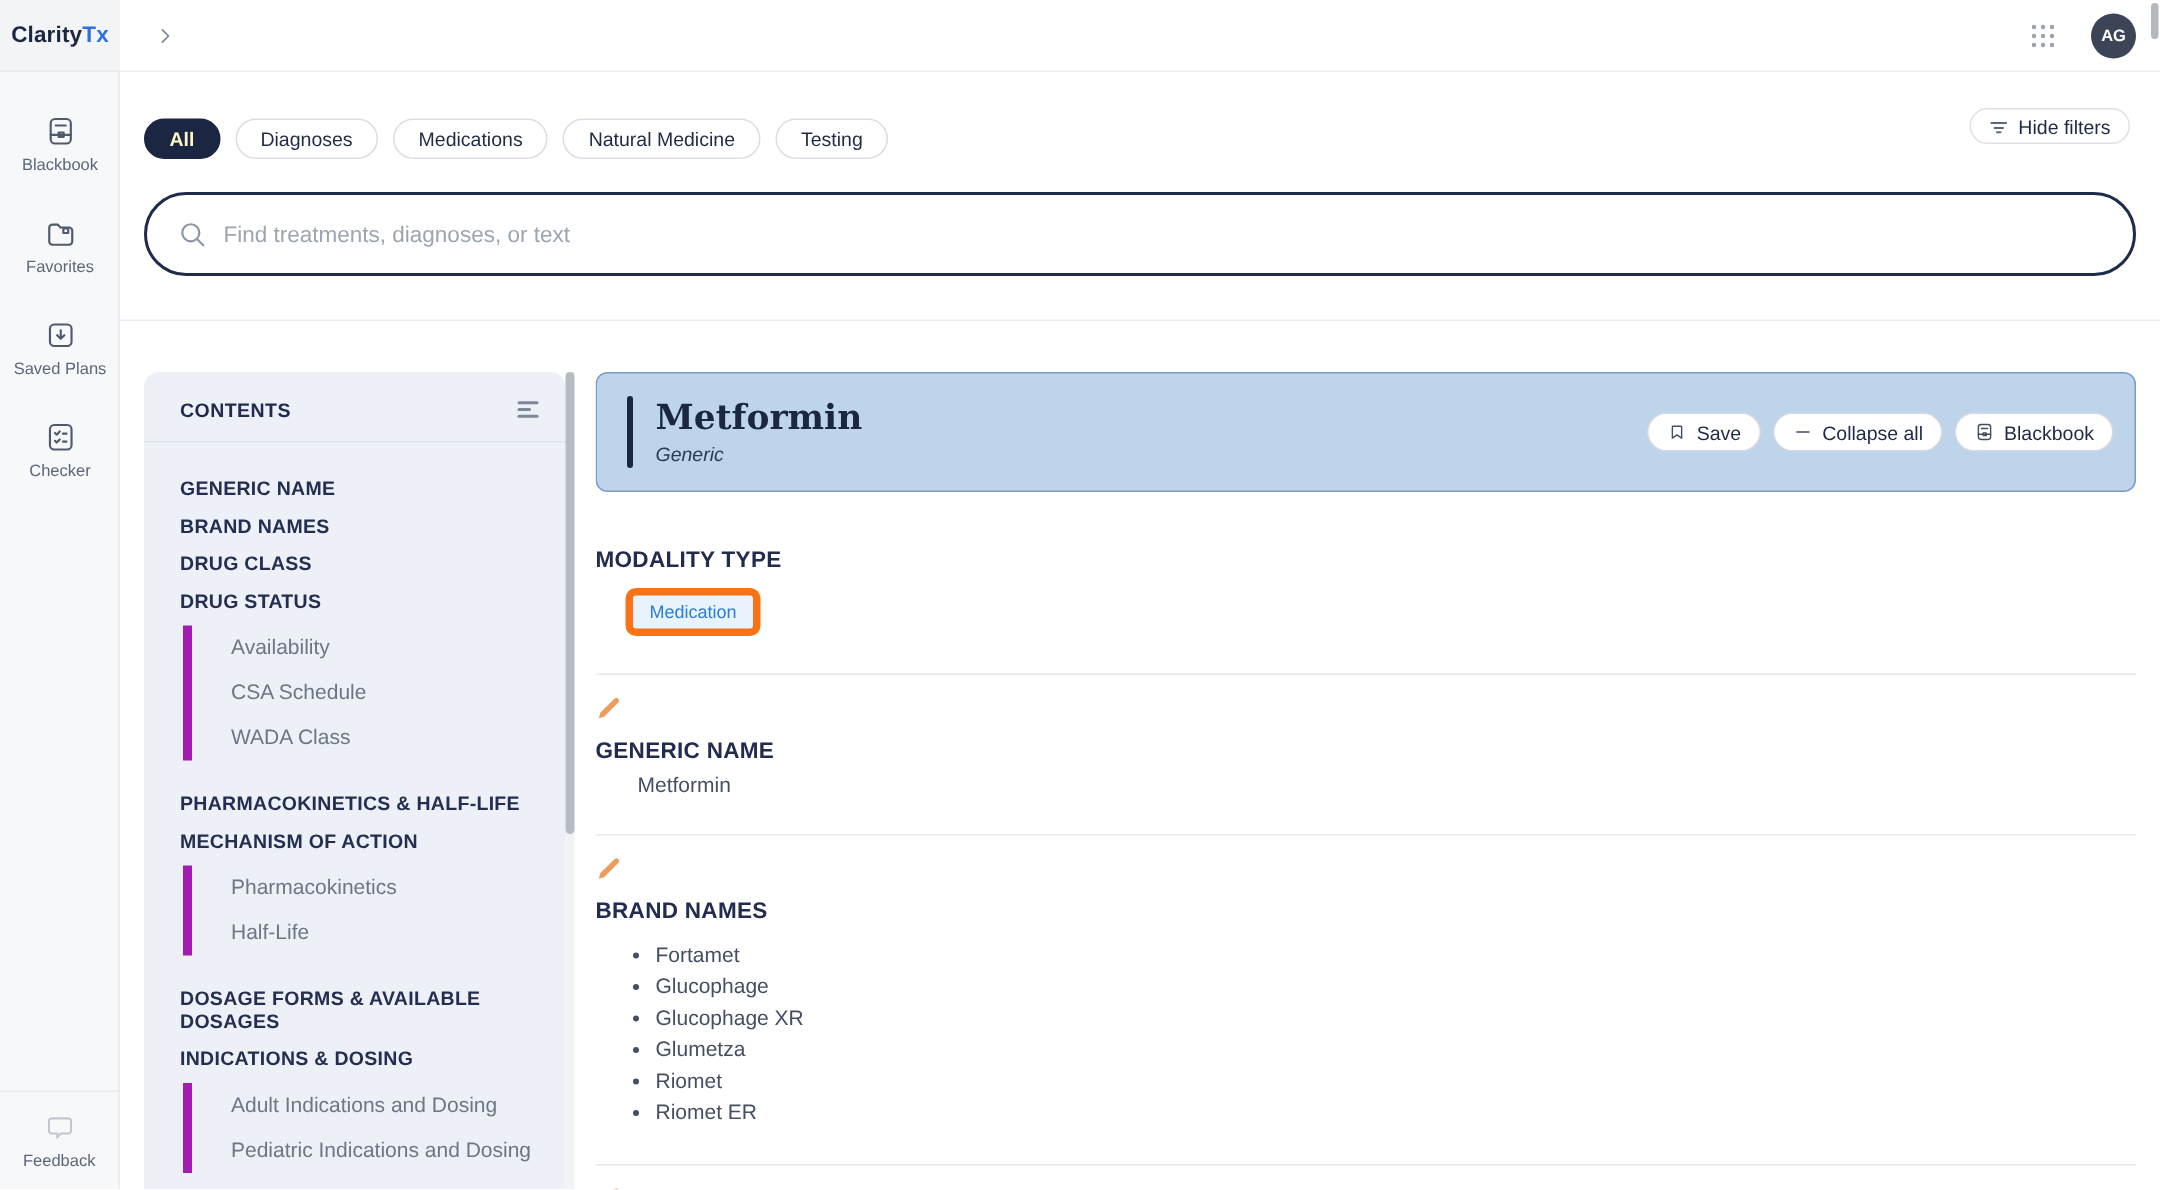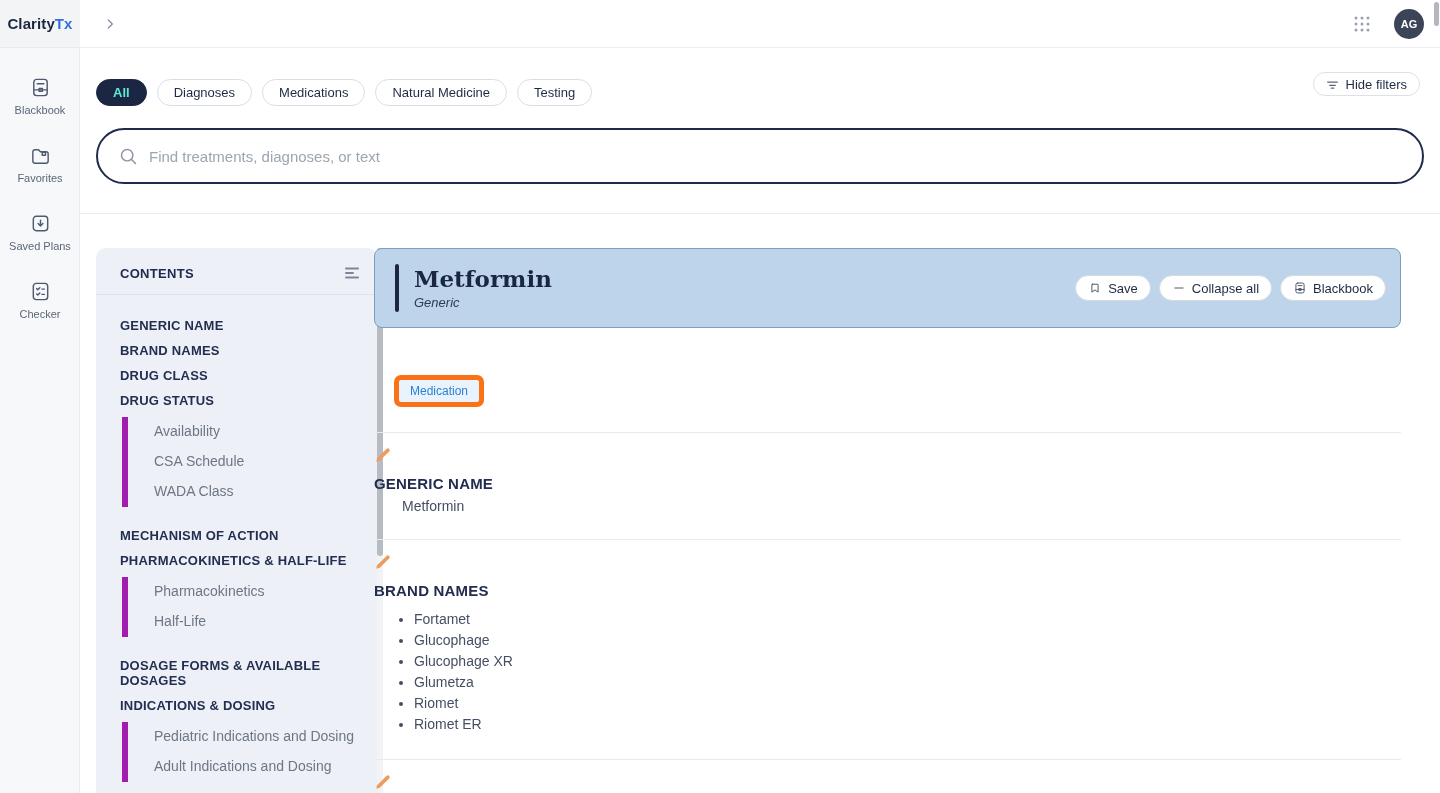--- a/index.html
+++ b/index.html
@@ -22,21 +22,21 @@
   
   .topbar { position:absolute; left:80px; top:0; width:1360px; height:48px; background:#fff; border-bottom:1px solid #edeef1; }
   .collapse-chevron { position:absolute; left:18px; top:12px; width:24px; height:24px; display:flex; align-items:center; justify-content:center; cursor:pointer; }
   .collapse-chevron svg { width:14px; height:14px; stroke:#7c8699; fill:none; stroke-width:2; stroke-linecap:round; stroke-linejoin:round; }
   .grid-icon { position:absolute; right:68px; top:14px; width:20px; height:20px; cursor:pointer; }
   .avatar { position:absolute; right:16px; top:9px; width:30px; height:30px; border-radius:50%; background:#3c4458; color:#fff; font-size:11px; font-weight:700; display:flex; align-items:center; justify-content:center; cursor:pointer; }
 
   
   .filter-row { position:absolute; left:96px; top:79px; display:flex; gap:10px; }
   .pill { height:27px; display:inline-flex; align-items:center; padding:0 16px; border-radius:14px; font-size:13px; background:#fff; border:1px solid #d9dee4; color:#1f2a44; cursor:pointer; }
-  .pill.active { background:#1b2742; border-color:#1b2742; color:#5eead4; font-weight:700; }
+  .pill.active { background:#1b2742; border-color:#1b2742; color:#fef9c3; font-weight:700; }
   .hide-filters { position:absolute; right:20px; top:72px; height:24px; display:inline-flex; align-items:center; gap:7px; padding:0 12px; border-radius:12px; background:#fff; border:1px solid #dde1e7; font-size:13px; color:#1e2a45; cursor:pointer; }
   .hide-filters svg { width:13px; height:13px; stroke:#5c6679; stroke-width:1.6; stroke-linecap:round; }
 
   
   .search-bar { position:absolute; left:96px; top:128px; width:1328px; height:56px; border:2px solid #1e2b4a; border-radius:28px; background:#fff; display:flex; align-items:center; padding:0 20px; }
   .search-bar svg { width:21px; height:21px; stroke:#8d96a3; fill:none; stroke-width:1.7; stroke-linecap:round; flex:0 0 auto; }
   .search-bar input { flex:1; border:none; outline:none; font-size:15px; color:#1f2937; margin-left:10px; font-family:"Liberation Sans", sans-serif; background:transparent; }
   .search-bar input::placeholder { color:#9ca5b0; }
   .section-divider { position:absolute; left:80px; top:213px; width:1360px; height:1px; background:#e9ebee; }
 
@@ -47,21 +47,21 @@
   .toc-icon { width:18px; height:18px; cursor:pointer; }
   .toc-icon line { stroke:#7d8797; stroke-width:2; stroke-linecap:round; }
   .toc { padding:18px 10px 0 24px; }
   .toc-item { display:block; font-size:13px; font-weight:700; color:#232e50; padding:5px 0; cursor:pointer; letter-spacing:0.2px; }
   .toc-subgroup { border-left:6px solid #a21caf; margin:4px 0 16px 2px; padding-left:26px; }
   .toc-sub { display:block; font-size:14px; color:#6e7684; padding:6px 0 8px; cursor:pointer; }
   .contents-scrollbar { position:absolute; left:377px; top:248px; width:6px; height:545px; background:#f2f3f5; }
   .contents-scrollbar .thumb { position:absolute; left:0; top:0; width:6px; height:308px; background:#b7bbc2; border-radius:3px; cursor:pointer; }
 
   
-  .main { position:absolute; left:374px; top:248px; width:1027px; height:545px; overflow:hidden; }
+  .main { position:absolute; left:397px; top:248px; width:1027px; height:545px; overflow:hidden; }
   .drug-card { height:80px; background:#bed4eb; border:1px solid #7b9dc7; border-radius:8px; display:flex; align-items:center; padding:0 14px 0 20px; }
   .accent-bar { width:4px; height:48px; background:#1b2742; border-radius:2px; margin-right:15px; flex:0 0 auto; }
   .drug-title { font-family:"DejaVu Serif", serif; font-size:23px; font-weight:600; color:#1b2742; line-height:1.15; }
   .drug-subtitle { font-size:13px; font-style:italic; color:#2c3a55; margin-top:2px; }
   .card-actions { margin-left:auto; display:flex; gap:8px; }
   .chip-btn { height:26px; display:inline-flex; align-items:center; gap:6px; padding:0 12px; border-radius:13px; background:#fff; border:1px solid #d5dae1; font-size:13px; color:#1e2a45; cursor:pointer; }
   .chip-btn svg { width:14px; height:14px; stroke:#434d61; fill:none; stroke-width:1.6; stroke-linecap:round; stroke-linejoin:round; }
 
   .sec-heading { font-size:15px; font-weight:700; color:#222c4e; letter-spacing:0.2px; }
   .modality { margin-top:37px; }
@@ -109,20 +109,26 @@
           </svg>
         <span class="lbl">Saved Plans</span>
       </div>
       <div class="side-item">
         <svg viewBox="0 0 24 24">
             <rect x="4.5" y="3.5" width="15" height="17" rx="3"></rect>
             <path d="m8 9 1.2 1.2L11.3 8M13.5 9.5H16M8 14.5l1.2 1.2 2.1-2.2M13.5 15H16"></path>
           </svg>
         <span class="lbl">Checker</span>
       </div>
+    </div>
+    <div class="feedback-item">
+      <svg viewBox="0 0 24 24">
+          <path d="M6 5h12a2 2 0 0 1 2 2v7a2 2 0 0 1-2 2h-5.5l-2.5 3v-3H6a2 2 0 0 1-2-2V7a2 2 0 0 1 2-2z"></path>
+        </svg>
+      <span class="lbl">Feedback</span>
     </div>
   </nav>
 
   <header class="topbar">
     <div class="collapse-chevron">
       <svg viewBox="0 0 24 24">
           <polyline points="9 5 16 12 9 19"></polyline>
         </svg>
     </div>
     <svg class="grid-icon" viewBox="0 0 20 20">
@@ -178,31 +184,31 @@
     <nav class="toc">
       <a class="toc-item">GENERIC NAME</a>
       <a class="toc-item">BRAND NAMES</a>
       <a class="toc-item">DRUG CLASS</a>
       <a class="toc-item">DRUG STATUS</a>
       <div class="toc-subgroup">
         <a class="toc-sub">Availability</a>
         <a class="toc-sub">CSA Schedule</a>
         <a class="toc-sub">WADA Class</a>
       </div>
+      <a class="toc-item">PHARMACOKINETICS &amp; HALF-LIFE</a>
       <a class="toc-item">MECHANISM OF ACTION</a>
-      <a class="toc-item">PHARMACOKINETICS &amp; HALF-LIFE</a>
       <div class="toc-subgroup">
         <a class="toc-sub">Pharmacokinetics</a>
         <a class="toc-sub">Half-Life</a>
       </div>
       <a class="toc-item">DOSAGE FORMS &amp; AVAILABLE DOSAGES</a>
       <a class="toc-item">INDICATIONS &amp; DOSING</a>
       <div class="toc-subgroup">
+        <a class="toc-sub">Adult Indications and Dosing</a>
         <a class="toc-sub">Pediatric Indications and Dosing</a>
-        <a class="toc-sub">Adult Indications and Dosing</a>
       </div>
 
     </nav>
   </aside>
   <div class="contents-scrollbar">
     <div class="thumb"></div>
   </div>
 
   <main class="main">
     <div class="drug-card">
@@ -229,20 +235,21 @@
               <rect x="5" y="3.5" width="14" height="17" rx="3"></rect>
               <path d="M8.5 8h7M5 14.5h14"></path>
               <rect x="10.5" y="13" width="3.5" height="3"></rect>
             </svg>
           <span>Blackbook</span>
         </button>
       </div>
     </div>
 
     <section class="modality">
+      <h2 class="sec-heading">MODALITY TYPE</h2>
       <span class="modality-chip">Medication</span>
     </section>
 
     <div class="h-div"></div>
     <svg class="pencil" viewBox="0 0 20 20">
         <path d="M2.5 17.5l1-3.9L14 3.1a2 2 0 0 1 2.8 0l.1.1a2 2 0 0 1 0 2.8L6.4 16.5l-3.9 1z" fill="#eb9d5e"></path>
       </svg>
 
     <section>
       <h2 class="sec-heading after-pencil">GENERIC NAME</h2>

